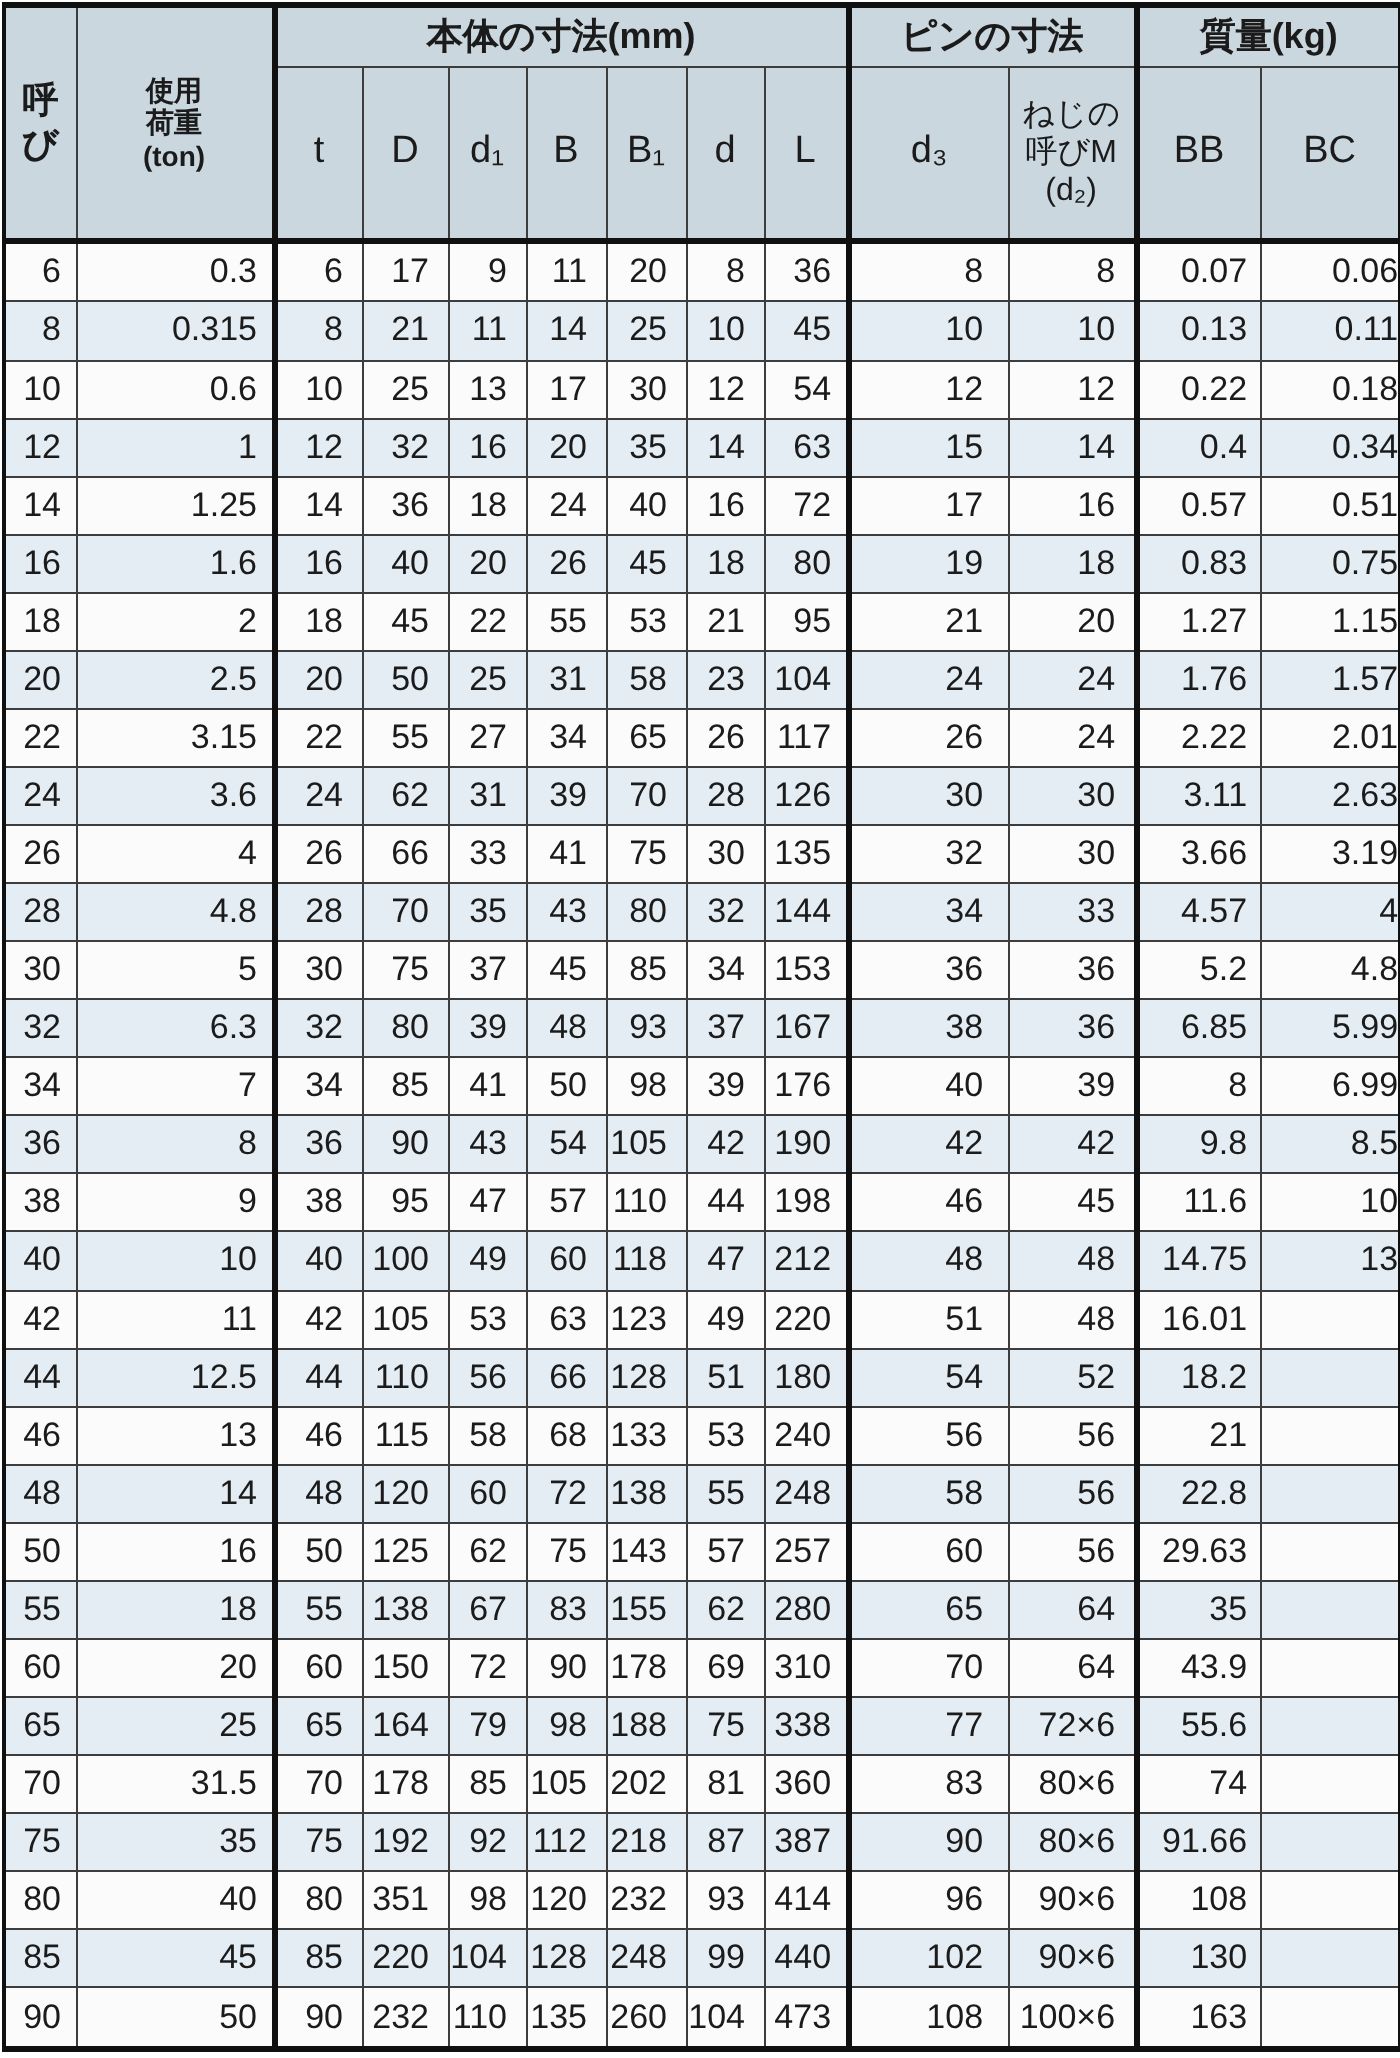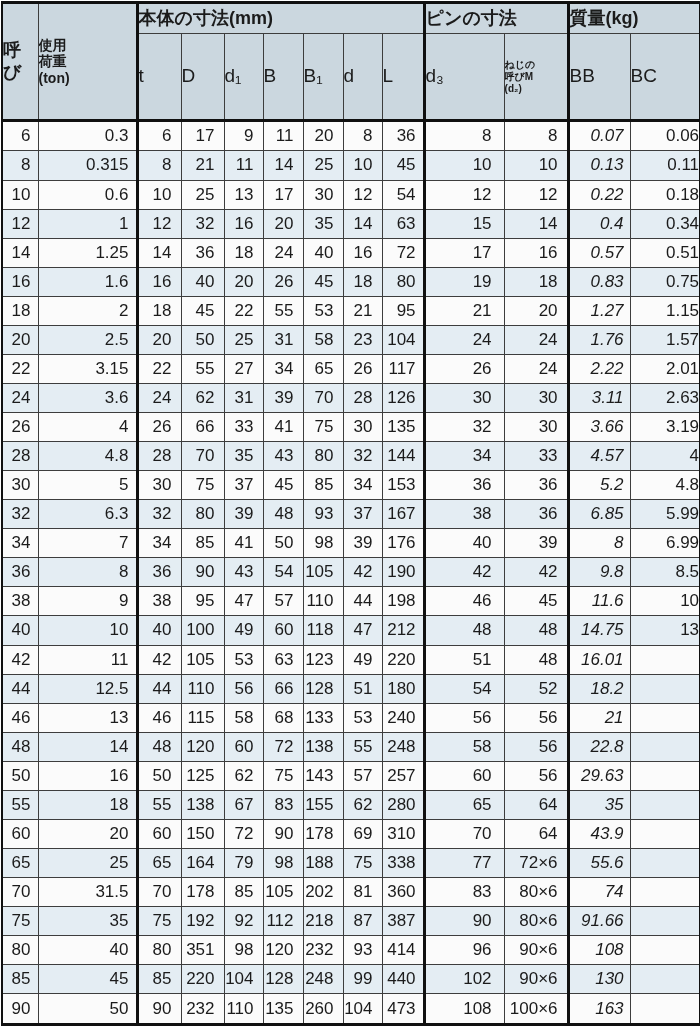--- a/index.html
+++ b/index.html
@@ -25,54 +25,54 @@
     border: 1.5px solid #3d3d3d;
     vertical-align: middle;
     overflow: hidden;
   }
   thead {
     border-bottom: 3px solid #101010;
   }
   th {
     background: #cbd7df;
     font-weight: bold;
-    text-align: left;
+    text-align: center;
     white-space: pre-line;
     line-height: 1.18;
     font-size: 18px;
     padding: 0;
   }
   tr.group-row { height: 31px; }
   tr.sub-row   { height: 87px; }
   th.latin {
     font-weight: normal;
     font-size: 19px;
   }
   th.screw {
-    font-weight: bold;
-    font-size: 10px;
+    font-weight: normal;
+    font-size: 16px;
     line-height: 1.2;
   }
   th.load { font-size: 14px; }
   .grp { border-left: 3px solid #101010 !important; }
   tbody td {
     font-size: 17px;
     text-align: right;
     padding: 0 8px 0 0;
     background: #fbfbfb;
   }
   tbody tr:nth-child(even) td { background: #e4edf3; }
   tbody td.c0  { padding-right: 7px; }
   tbody td.c1  { padding-right: 7px; }
   tbody td.c2, tbody td.c3, tbody td.c4,
   tbody td.c5, tbody td.c6, tbody td.c7 { padding-right: 9px; }
   tbody td.c8  { padding-right: 7px; }
   tbody td.c9  { padding-right: 12px; }
   tbody td.c10 { padding-right: 9px; }
-  tbody td.c11 { padding-right: 6px; font-style: italic; }
+  tbody td.c11 { padding-right: 6px; }
   tbody td.c12 { padding-right: 0; }
 </style>
 </head>
 <body>
 
 <table class="spec">
   <colgroup>
     <col style="width:36px">
       <col style="width:99px">
     <col style="width:44px">

